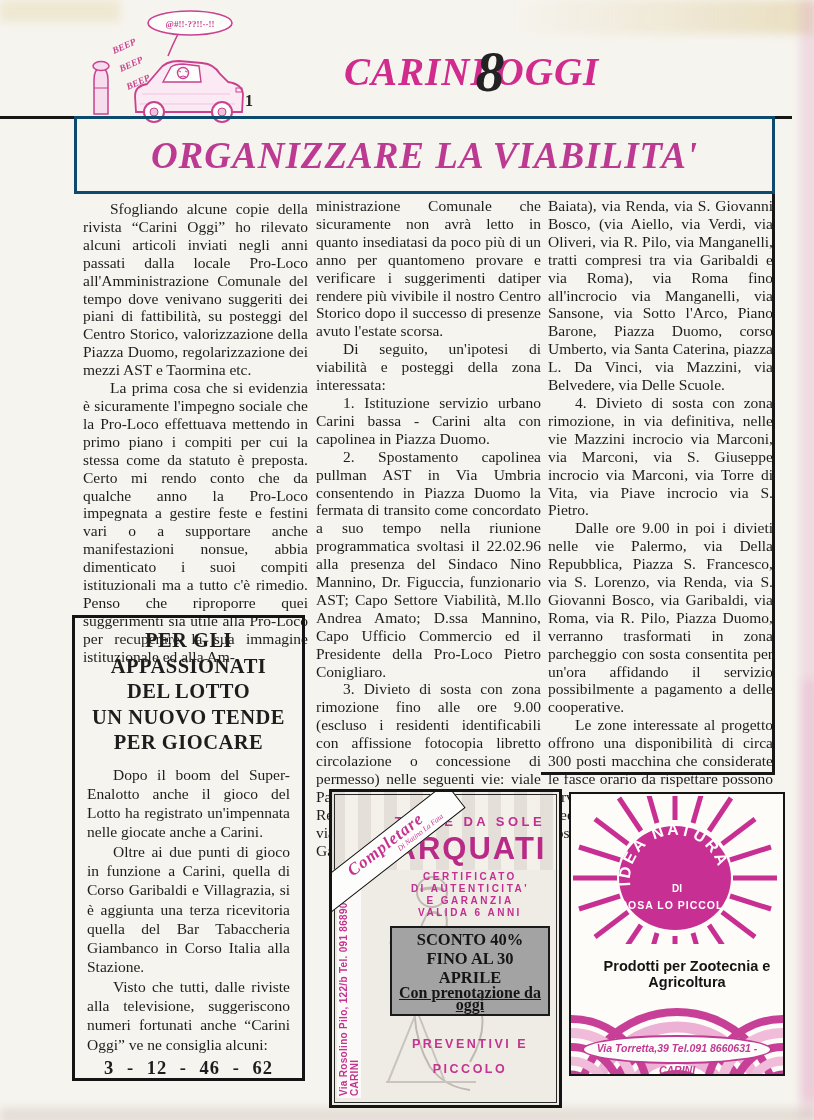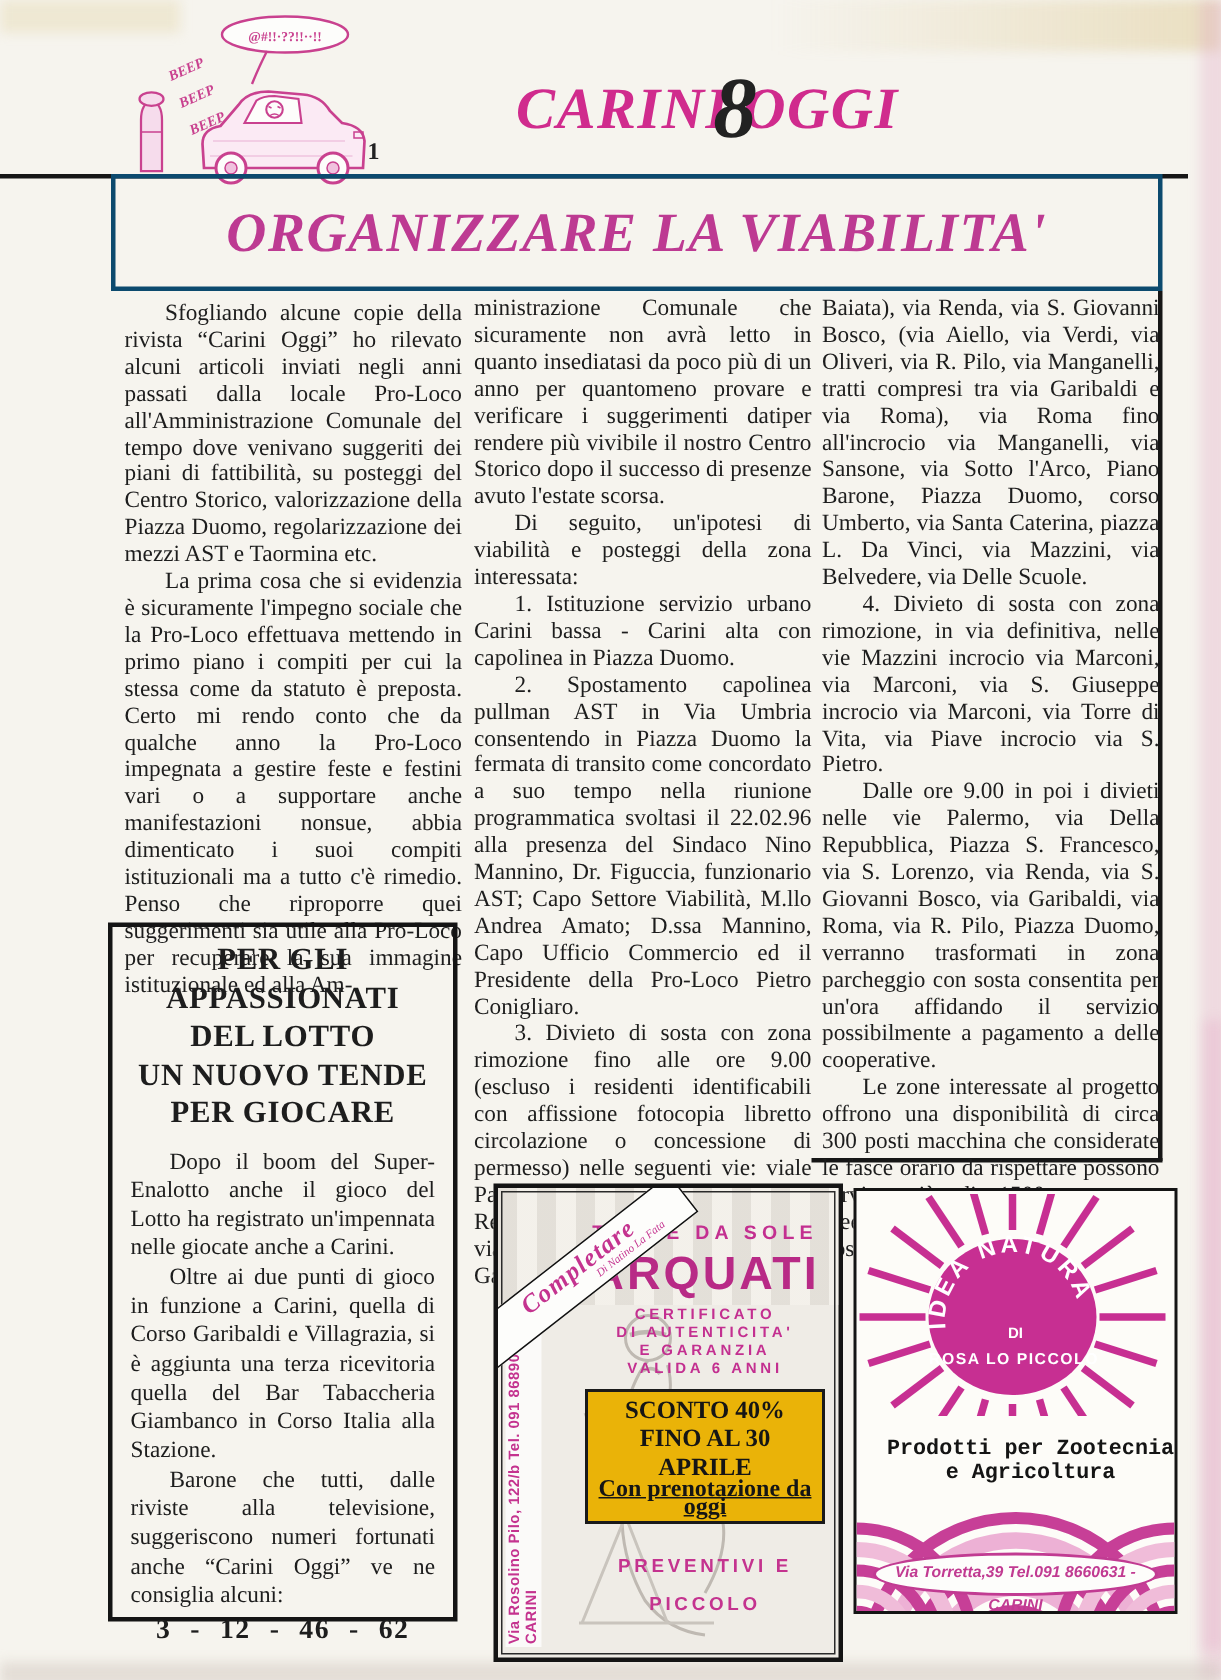--- a/index.html
+++ b/index.html
@@ -57,32 +57,32 @@
   #arq-ribbon .rib-main{font-size:17px;font-weight:bold;font-style:italic;color:#c4338f;letter-spacing:1px;}
   #arq-ribbon .rib-sub{font-size:7.5px;font-style:italic;color:#c4338f;text-align:right;padding-right:22px;}
   #arq-vaddr{position:absolute;left:5px;top:86px;height:216px;writing-mode:vertical-rl;transform:rotate(180deg);
              font-family:"Liberation Sans",sans-serif;font-size:10px;font-weight:bold;color:#c4338f;
              background:rgba(253,253,251,.85);padding:2px 1px;z-index:4;letter-spacing:.3px;}
   #arq-content{position:absolute;left:52px;right:3px;top:22px;text-align:center;z-index:3;
                font-family:"Liberation Sans",sans-serif;}
   #arq-kicker{font-size:13px;font-weight:bold;color:#c32f90;letter-spacing:3.5px;}
   #arq-brand{font-size:31px;font-weight:bold;color:#b82a86;letter-spacing:2px;margin-top:2px;}
   #arq-cert{margin-top:4px;font-size:10px;font-weight:bold;color:#c32f90;letter-spacing:2.5px;line-height:12px;}
-  #arq-promo{margin:7px auto 0 auto;width:152px;background:#eab308;border:2px solid #1a1a1a;
+  #arq-promo{margin:7px auto 0 auto;width:152px;background:#a3a3a3;border:2px solid #1a1a1a;
              font-family:"Liberation Serif",serif;color:#151515;padding:2px 2px 3px 2px;}
   #arq-promo .pl1,#arq-promo .pl2{font-size:16.5px;font-weight:bold;line-height:19px;}
   #arq-promo .pl3{font-size:16px;font-weight:bold;line-height:12px;text-decoration:underline;}
   #arq-footer{margin-top:16px;font-size:12.5px;font-weight:bold;color:#c4338f;letter-spacing:2.5px;line-height:25px;}
 
   
   #ad-idea{position:absolute;left:569px;top:792px;width:216px;height:284px;border:2.5px solid #141414;
            box-sizing:border-box;background:#fdfcf8;overflow:hidden;}
   #idea-sun{position:absolute;left:0;top:2px;width:100%;height:148px;}
   #idea-tagline{position:absolute;left:0;right:0;top:164px;text-align:center;
-                font-family:Liberation Mono, monospace;font-size:14.5px;font-weight:bold;color:#141414;margin-left:20px;}
+                font-family:Liberation Sans, sans-serif;font-size:14.5px;font-weight:bold;color:#141414;margin-left:20px;}
   #idea-hills{position:absolute;left:0;bottom:0;width:100%;height:90px;}
   #idea-oval{position:absolute;left:11px;bottom:10px;width:186px;height:25px;background:#fdfdfb;
              border:2px solid #c13b92;border-radius:50%;text-align:center;line-height:22px;
              font-size:10.5px;font-weight:bold;font-style:italic;color:#c13b92;font-family:"Liberation Sans",sans-serif;z-index:3;}
 </style>
 </head>
 <body>
 
 <div id="page">
 
@@ -153,21 +153,21 @@
   </div>
 
   <div id="lottobox">
     <div class="lotto-title">PER GLI</div>
     <div class="lotto-title">APPASSIONATI</div>
     <div class="lotto-title">DEL LOTTO</div>
     <div class="lotto-title">UN NUOVO TENDE</div>
     <div class="lotto-title">PER GIOCARE</div>
     <p class="lotto-para first">Dopo il boom del Super-Enalotto anche il gioco del Lotto ha registrato un'impennata nelle giocate anche a Carini.</p>
     <p class="lotto-para">Oltre ai due punti di gioco in funzione a Carini, quella di Corso Garibaldi e Villagrazia, si è aggiunta una terza ricevitoria quella del Bar Tabaccheria Giambanco in Corso Italia alla Stazione.</p>
-    <p class="lotto-para">Barone che tutti, dalle riviste alla televisione, suggeriscono numeri fortunati anche “Carini Oggi” ve ne consiglia alcuni:</p>
+    <p class="lotto-para">Visto che tutti, dalle riviste alla televisione, suggeriscono numeri fortunati anche “Carini Oggi” ve ne consiglia alcuni:</p>
     <div id="lotto-numbers">3 - 12 - 46 - 62</div>
   </div>
 
   <div id="ad-arquati">
     <div class="inner-frame"></div>
     <div id="arq-stripes"></div>
     <svg id="arq-figure" viewBox="0 0 150 250" fill="none" stroke="#b7b1a9" stroke-width="2">
       <circle cx="82" cy="40" r="15"></circle>
       <path d="M70,38 Q82,34 94,38" stroke-width="3"></path>
       <path d="M82,55 Q70,70 66,95 Q62,120 70,140"></path>

